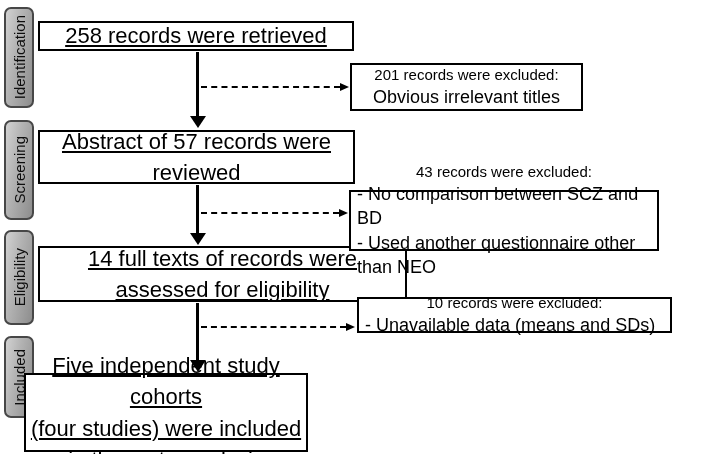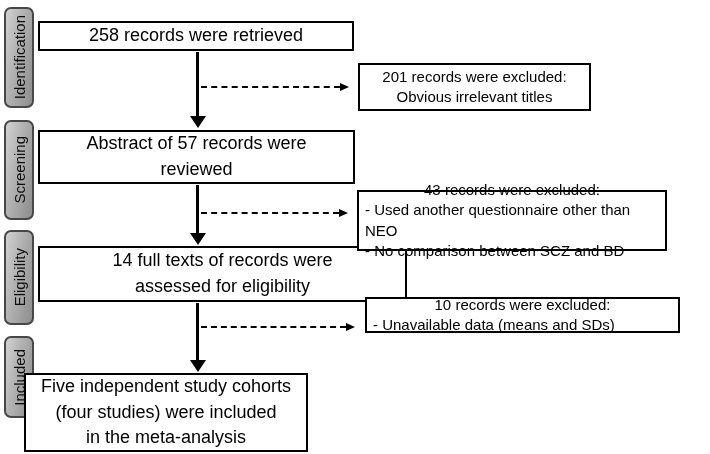--- a/index.html
+++ b/index.html
@@ -37,35 +37,36 @@
     position: absolute;
     box-sizing: border-box;
     border: 2px solid #000000;
     background: #ffffff;
     display: flex;
     flex-direction: column;
     align-items: center;
     justify-content: center;
   }
   .main-text {
-    font-size: 18px;
+    font-size: 22px;
     line-height: 1.42;
     text-align: center;
     white-space: pre-line;
+    text-decoration: underline;
   }
-  .ex { padding: 1px 6px; margin-left: 8px; }
+  .ex { padding: 1px 6px; }
   .ex-title {
     width: 100%;
     font-size: 15px;
     line-height: 1.35;
     text-align: center;
   }
   .ex-line {
     width: 100%;
-    font-size: 15px;
+    font-size: 18px;
     line-height: 1.35;
     text-align: center;
   }
   .ex-line.left { text-align: left; }
   
   .varrow {
     position: absolute;
     width: 3px;
     background: #000000;
   }
@@ -129,22 +130,22 @@
 (four studies) were included
 in the meta-analysis</div>
   </div>
 
   <div class="box ex" style="left:350px;top:63px;width:233px;height:48px">
     <div class="ex-title">201 records were excluded:</div>
     <div class="ex-line">Obvious irrelevant titles</div>
   </div>
   <div class="box ex" style="left:349px;top:190px;width:310px;height:61px">
     <div class="ex-title">43 records were excluded:</div>
+    <div class="ex-line left">- No comparison between SCZ and BD</div>
     <div class="ex-line left">- Used another questionnaire other than NEO</div>
-    <div class="ex-line left">- No comparison between SCZ and BD</div>
   </div>
   <div class="box ex" style="left:357px;top:297px;width:315px;height:36px">
     <div class="ex-title">10 records were excluded:</div>
     <div class="ex-line left">- Unavailable data (means and SDs)</div>
   </div>
 
   <div class="varrow" style="left:196px;top:52px;height:65px"></div>
   <div class="varrow" style="left:196px;top:185px;height:49px"></div>
   <div class="varrow" style="left:196px;top:303px;height:58px"></div>
 

